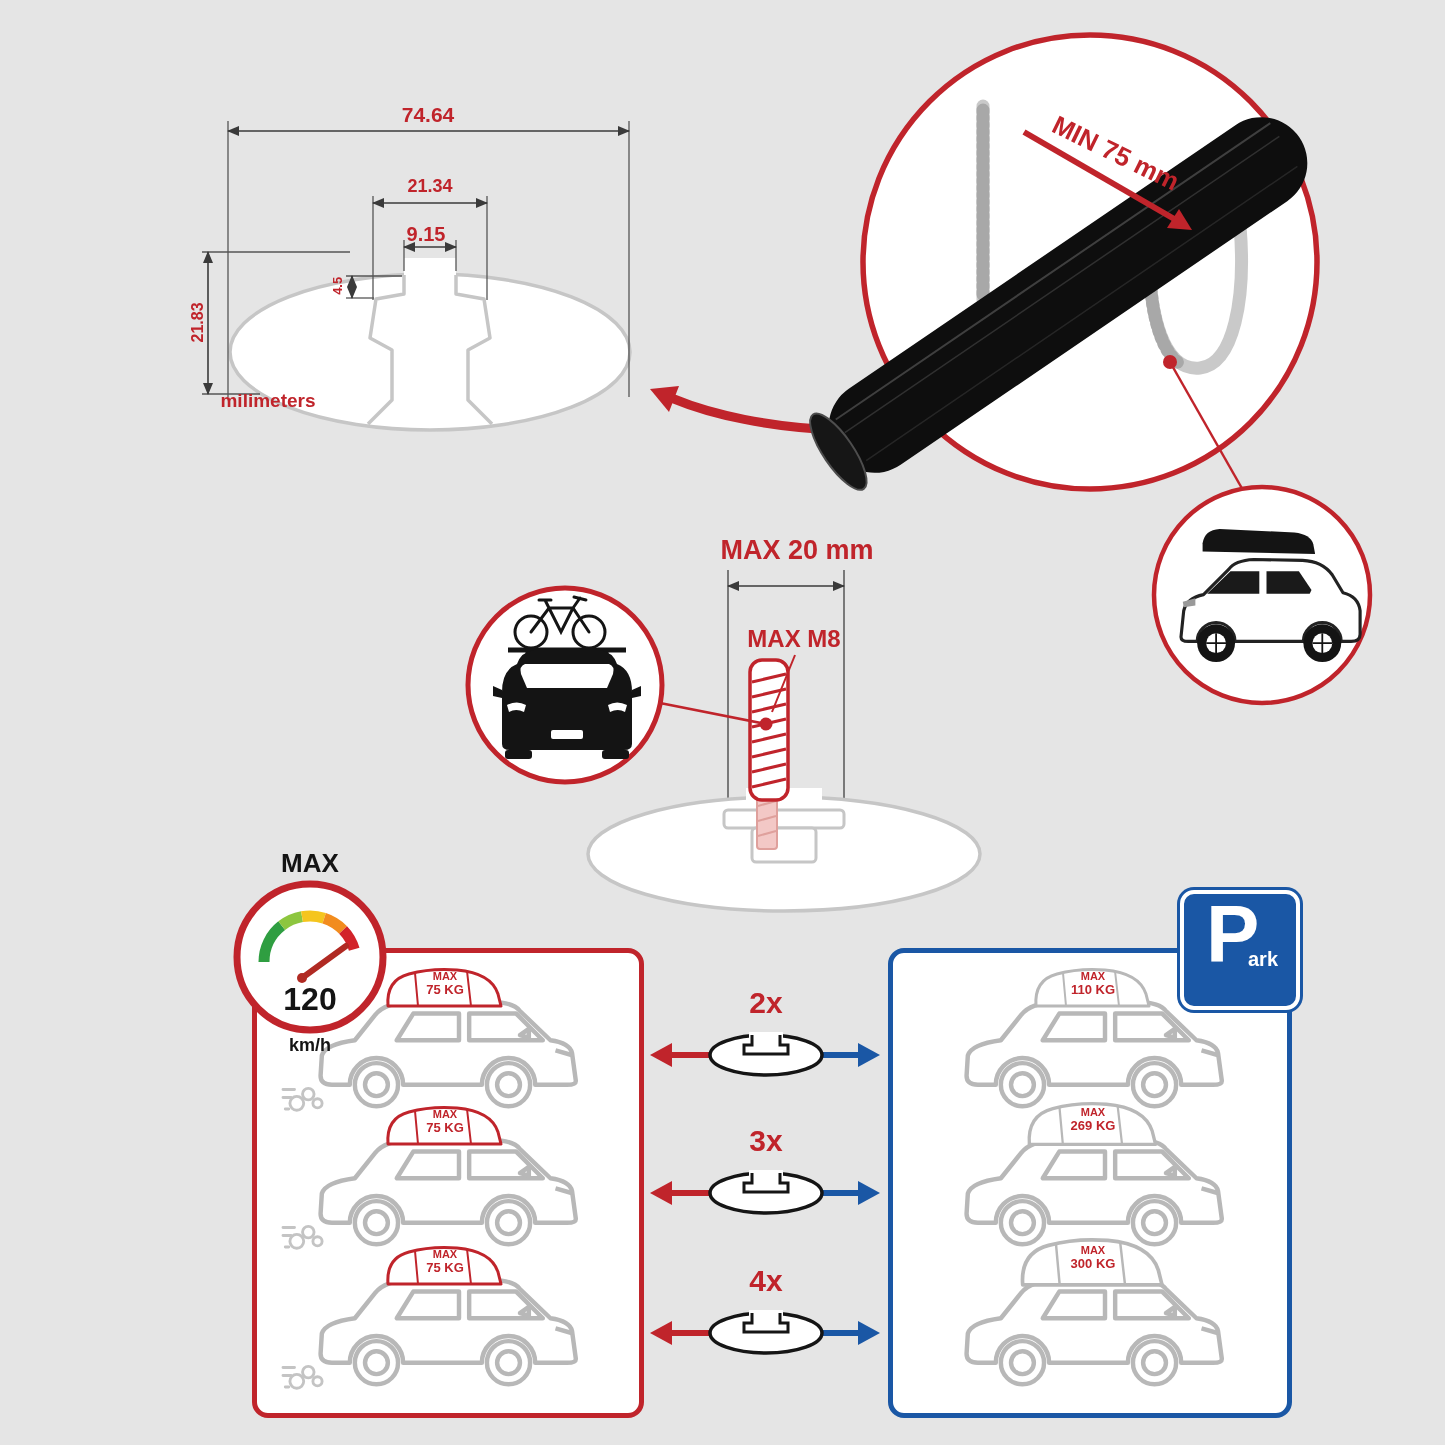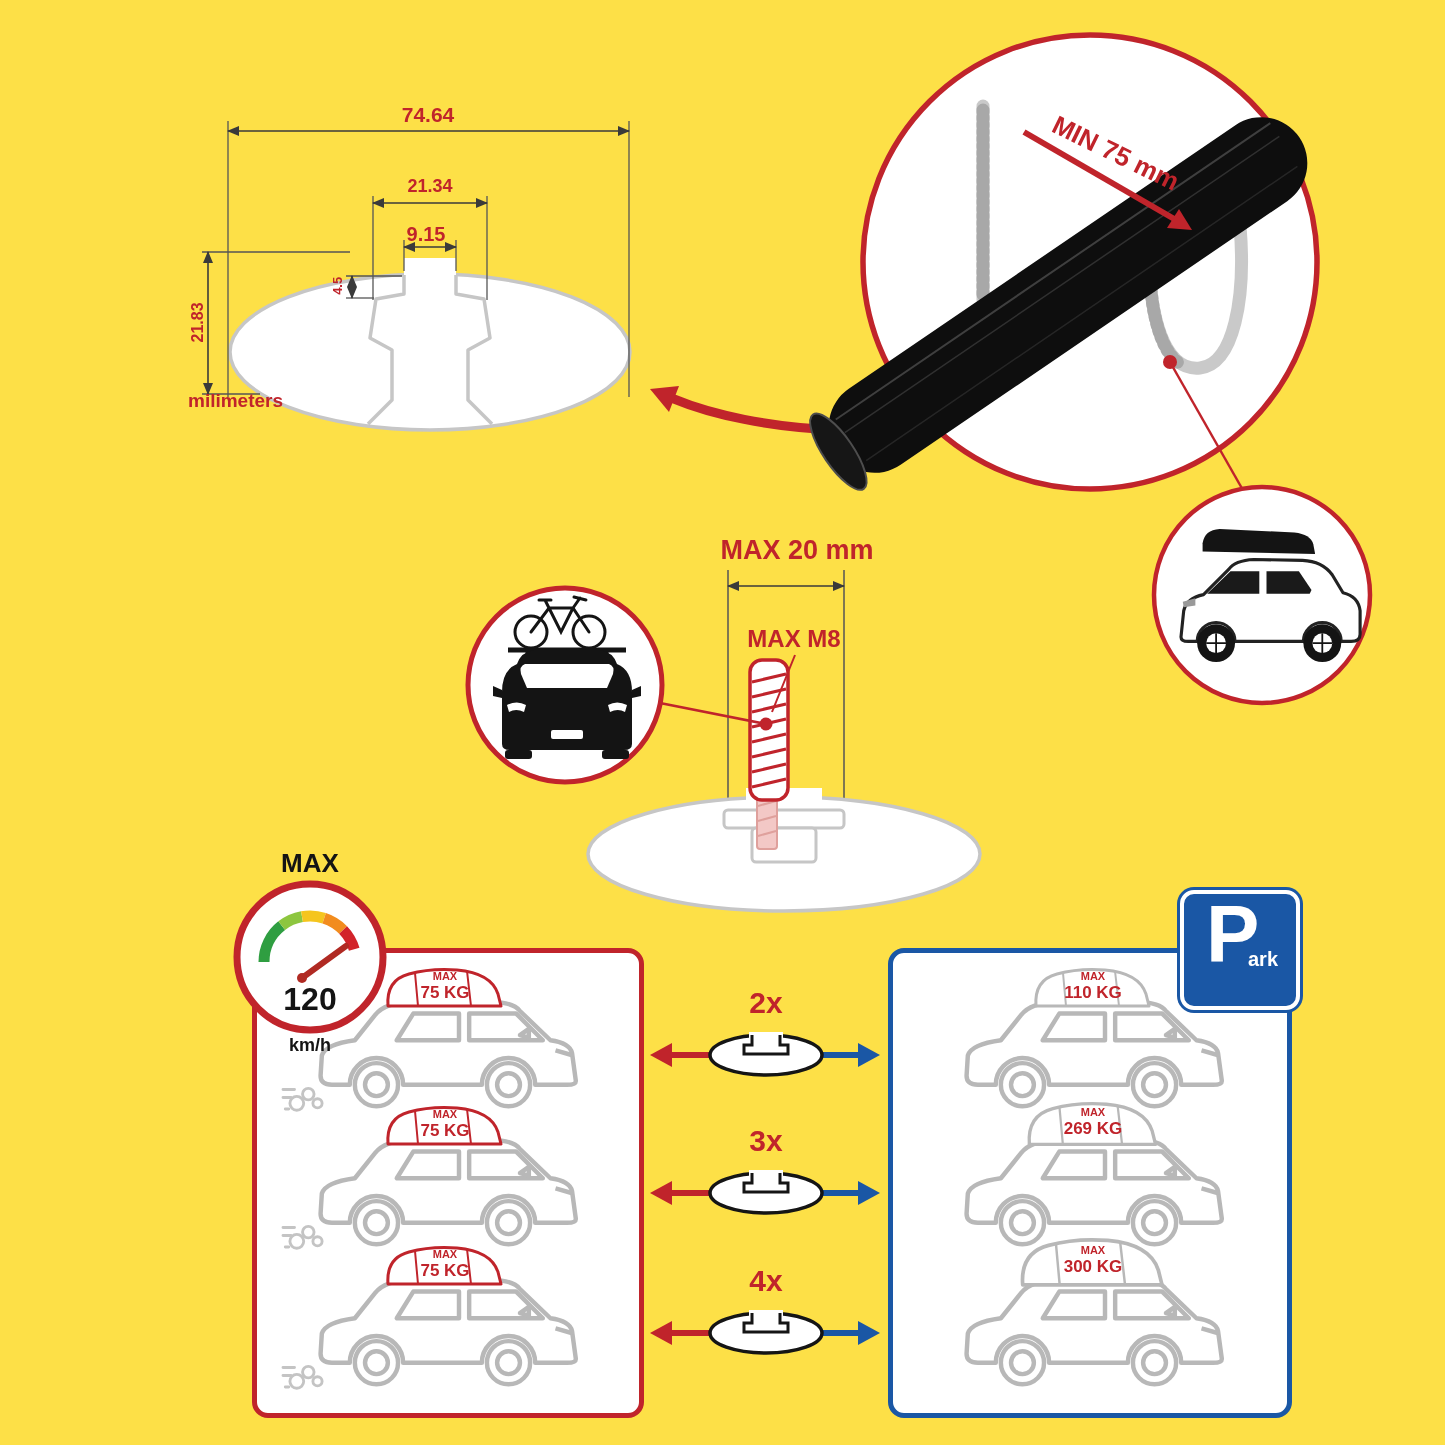--- a/index.html
+++ b/index.html
@@ -1,27 +1,27 @@
 <!DOCTYPE html>
 <html><head>
 <meta charset="utf-8">
 <style>
   html,body{margin:0;padding:0;background:#ffffff}
-  #canvas{position:relative;width:1445px;height:1445px;background:#fde047;overflow:hidden;
+  #canvas{position:relative;width:1445px;height:1445px;background:#e5e5e5;overflow:hidden;
           font-family:"Liberation Sans",sans-serif}
   .layer{position:absolute;left:0;top:0}
   .panel{position:absolute;background:#fff;border-radius:16px}
   #panel-moving{left:252px;top:948px;width:382px;height:460px;border:5px solid #c0242b}
   #panel-parked{left:888px;top:948px;width:394px;height:460px;border:5px solid #1a57a5}
   .lbl{position:absolute;font-weight:bold;color:#c0242b;text-align:center;line-height:1.05;white-space:nowrap}
   .dark{color:#141414}
   .rot{transform:rotate(-90deg)}
   .bag-lbl{position:absolute;text-align:center;font-weight:bold;color:#c0242b;line-height:1.15}
   .bag-lbl .t{font-size:11px}
-  .bag-lbl .b{font-size:17px}
+  .bag-lbl .b{font-size:13px}
   #park-sign{position:absolute;left:1180px;top:890px;width:112px;height:112px;background:#1a57a5;
              border:4px solid #fff;box-shadow:0 0 0 3px #1a57a5;border-radius:14px}
   #park-sign .p{position:absolute;left:22px;top:-6px;color:#fff;font-size:80px;font-weight:bold}
   #park-sign .ark{position:absolute;left:64px;top:54px;color:#fff;font-size:20px;font-weight:bold}
 </style>
 </head>
 <body>
 
 <div id="canvas">
 
@@ -261,21 +261,21 @@
       <rect x="749" y="1310" width="34" height="9" fill="#fff"></rect>
       <path d="M 752 1313 L 752 1323 L 744 1323 L 744 1332 L 788 1332 L 788 1323 L 780 1323 L 780 1313" fill="none" stroke="#151515" stroke-width="3"></path>
     </g>
   </svg>
 
   <div class="lbl" style="left:338px;top:104px;width:180px;font-size:21px">74.64</div>
   <div class="lbl" style="left:358px;top:177px;width:144px;font-size:18px">21.34</div>
   <div class="lbl" style="left:371px;top:224px;width:110px;font-size:20px">9.15</div>
   <div class="lbl rot" style="left:316px;top:279px;width:44px;font-size:13px">4.5</div>
   <div class="lbl rot" style="left:154px;top:314px;width:88px;font-size:16px">21.83</div>
-  <div class="lbl" style="left:188px;top:391px;width:140px;font-size:19px;text-align:left">milimeters</div>
+  <div class="lbl" style="left:198px;top:391px;width:140px;font-size:19px;text-align:center">milimeters</div>
 
   <div class="lbl" style="left:1028px;top:140px;width:175px;font-size:26px;transform:rotate(26deg)">MIN 75 mm</div>
 
   <div class="lbl" style="left:705px;top:536px;width:184px;font-size:27px">MAX 20 mm</div>
   <div class="lbl" style="left:714px;top:626px;width:160px;font-size:24px">MAX M8</div>
 
   <div class="lbl dark" style="left:252px;top:850px;width:116px;font-size:26px">MAX</div>
   <div class="lbl dark" style="left:252px;top:983px;width:116px;font-size:32px">120</div>
   <div class="lbl dark" style="left:252px;top:1036px;width:116px;font-size:18px">km/h</div>
 

